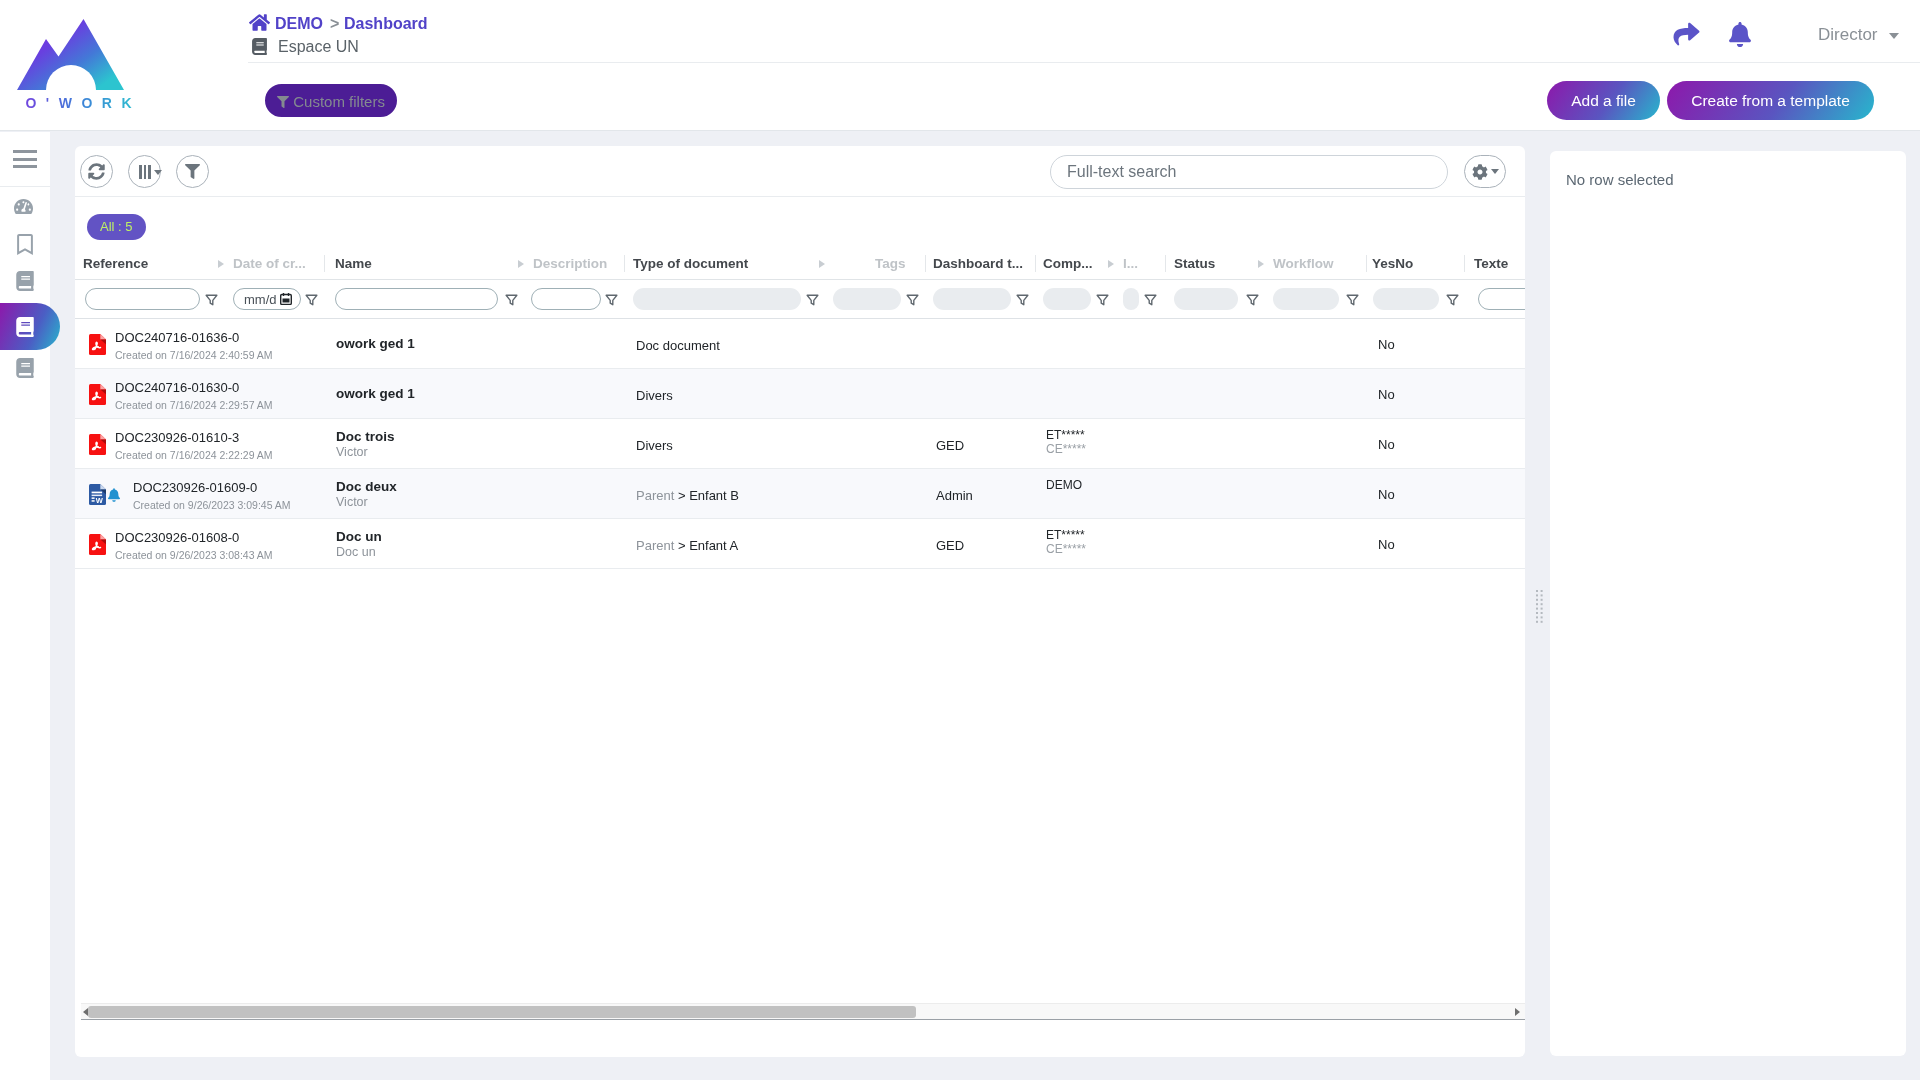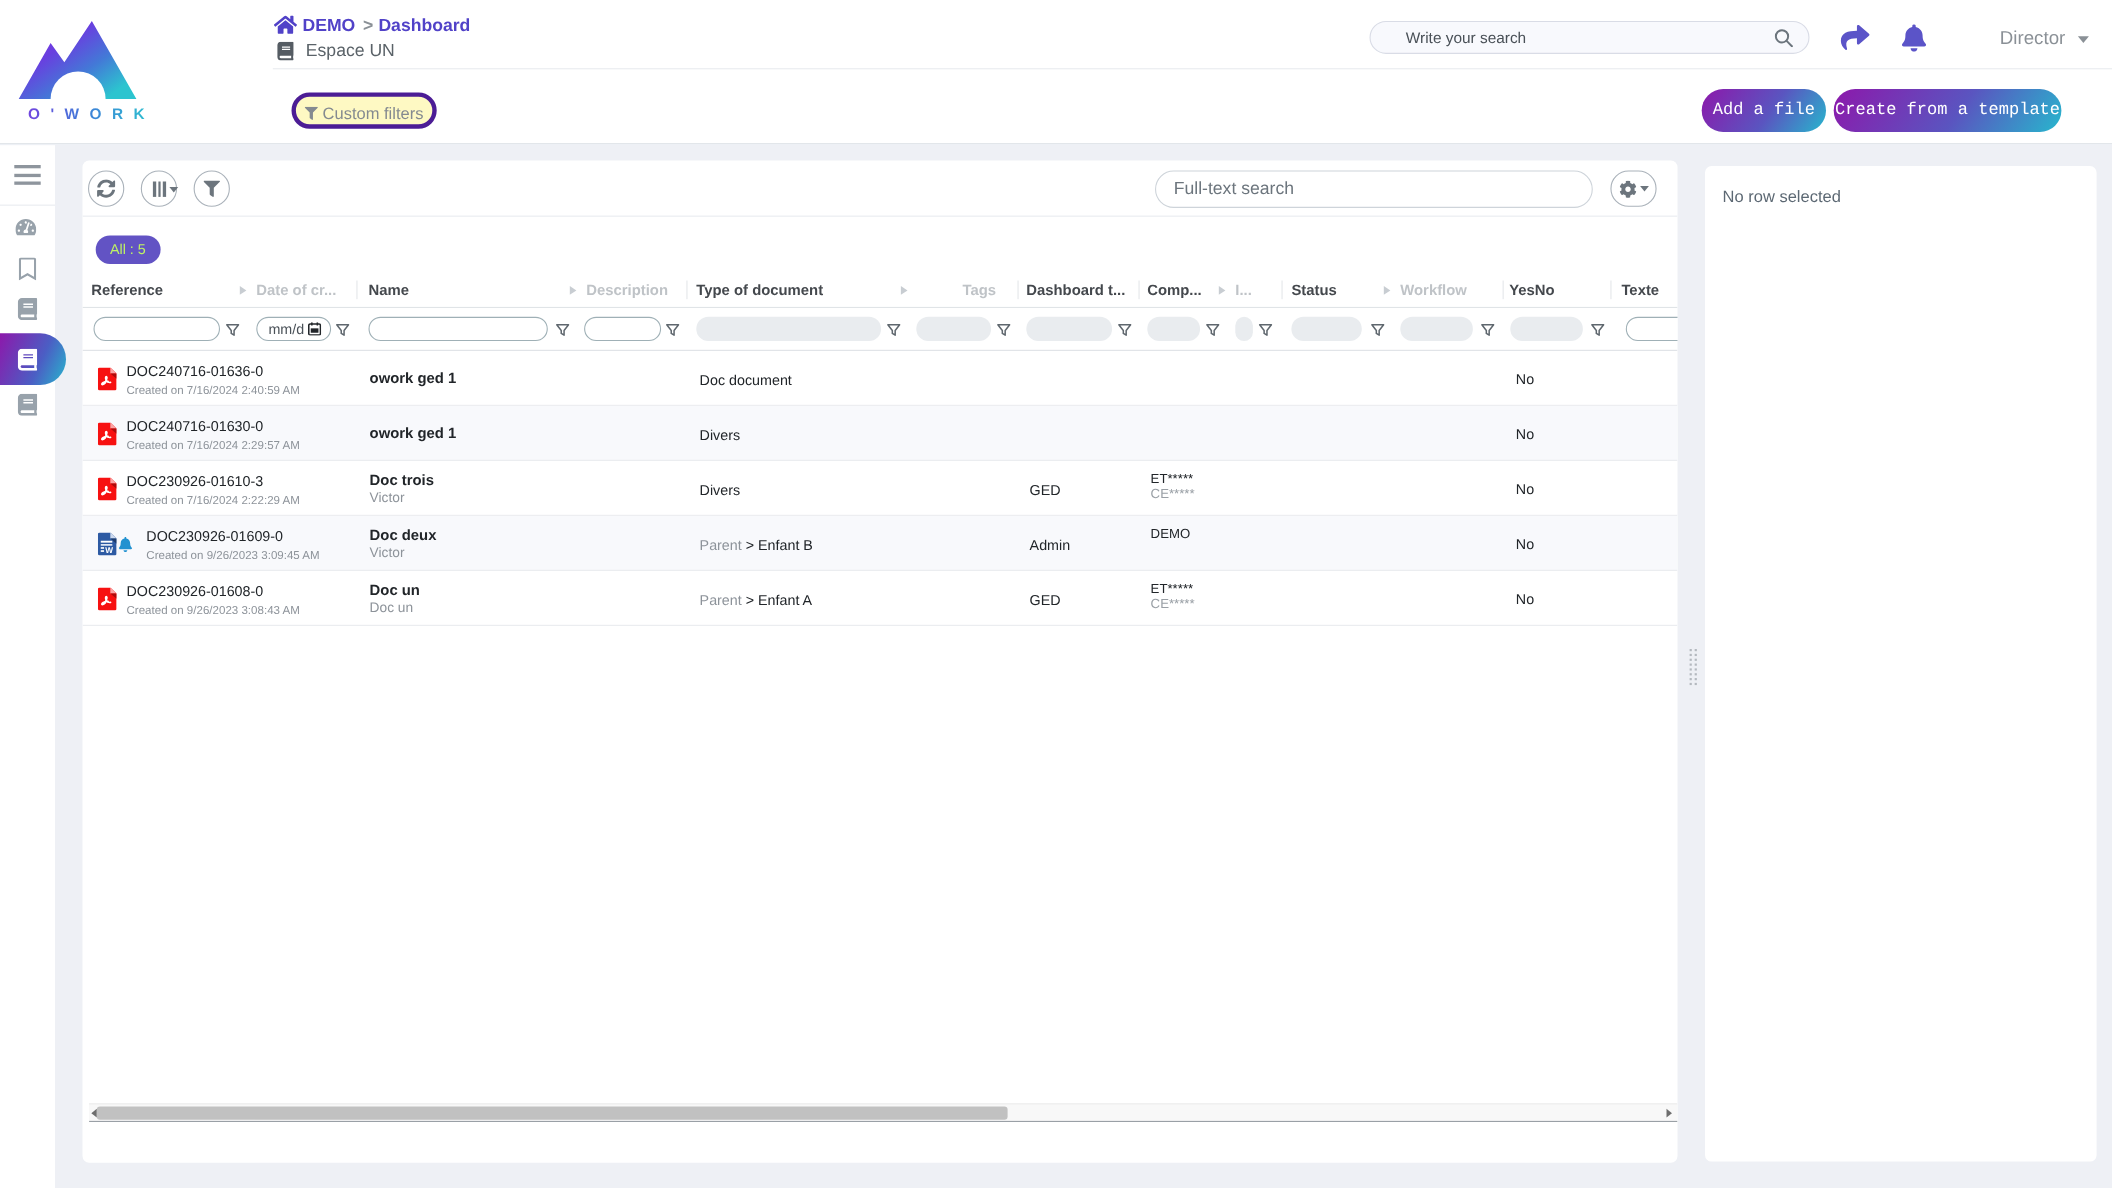--- a/index.html
+++ b/index.html
@@ -10,31 +10,31 @@
 
 #header { position:absolute; left:0; top:0; width:1920px; height:131px; background:#fff; border-bottom:1px solid #e2e6ea; }
 #hdiv { position:absolute; left:248px; top:62px; width:1672px; height:1px; background:#e9ecef; }
 
 
 .crumb { font-size:16px; font-weight:bold; color:#5142c8; }
 .crumb-sep { color:#8a9096; font-weight:bold; }
 .espace { font-size:16px; color:#5a6268; }
 
 
-#cfilters { position:absolute; left:265px; top:84px; width:132px; height:33px; border:4px solid #4c1d95; border-radius:17px; background:#fef9c3; color:#848a90; font-size:15px; line-height:31px; text-align:center; }
+#cfilters { position:absolute; left:265px; top:84px; width:132px; height:33px; border:2px solid #4c1d95; border-radius:17px; background:#4c1d95; color:#848a90; font-size:15px; line-height:31px; text-align:center; }
 
 
 #topsearch { position:absolute; left:1245px; top:19px; width:400px; height:30px; border:1px solid #d9dce6; border-radius:15px; background:#f8f9fd; }
 #topsearch span { position:absolute; left:32px; top:6px; font-size:14px; color:#495057; }
 
 
 #director { position:absolute; left:1818px; top:25px; font-size:17px; color:#8a9096; }
 
 
-.gbtn { position:absolute; height:39px; border-radius:20px; background:linear-gradient(125deg,#8d18ab 0%,#5a55c0 55%,#27b7cd 100%); color:#fff; font-size:15.5px; text-align:center;font-family:Liberation Mono, monospace; }
+.gbtn { position:absolute; height:39px; border-radius:20px; background:linear-gradient(125deg,#8d18ab 0%,#5a55c0 55%,#27b7cd 100%); color:#fff; font-size:15.5px; text-align:center; }
 #btn-add { left:1547px; top:81px; width:113px; line-height:39px; }
 #btn-create { left:1667px; top:81px; width:207px; line-height:39px; }
 
 
 #sidebar { position:absolute; left:0; top:132px; width:50px; height:948px; background:#fff; }
 #sidebar .sdiv { position:absolute; left:0; top:54px; width:50px; height:1px; background:#e9ecef; }
 .spill { position:absolute; left:0; top:171px; width:60px; height:47px; border-radius:0 23.5px 23.5px 0; background:linear-gradient(115deg,#8d18ab 0%,#4b5ec4 60%,#27b7cd 100%); }
 
 
 #card { position:absolute; left:75px; top:146px; width:1450px; height:911px; background:#fff; border-radius:6px; overflow:hidden; }
@@ -116,27 +116,20 @@
   <svg class="abs" style="left:252px;top:38px" width="15" height="17" viewBox="0 0 448 512">
       <path fill="#555c63" d="M448 360V24c0-13.3-10.7-24-24-24H96C43 0 0 43 0 96v320c0 53 43 96 96 96h328c13.3 0 24-10.7 24-24v-16c0-7.5-3.5-14.3-8.9-18.7-4.2-15.4-4.2-59.3 0-74.7 5.4-4.3 8.9-11.1 8.9-18.6zM128 134c0-3.3 2.7-6 6-6h212c3.3 0 6 2.7 6 6v20c0 3.3-2.7 6-6 6H134c-3.3 0-6-2.7-6-6v-20zm0 64c0-3.3 2.7-6 6-6h212c3.3 0 6 2.7 6 6v20c0 3.3-2.7 6-6 6H134c-3.3 0-6-2.7-6-6v-20zm253.4 250H96c-17.7 0-32-14.3-32-32 0-17.6 14.4-32 32-32h285.4c-1.9 17.1-1.9 46.9 0 64z"></path>
     </svg>
   <span class="espace abs" style="left:278px;top:38px">Espace UN</span>
   <div id="hdiv"></div>
 
   <div id="cfilters"><svg width="12" height="12" viewBox="0 0 512 512" style="vertical-align:-1px">
         <path fill="#848a90" d="M487.976 0H24.028C2.71 0-8.047 25.866 7.058 40.971L192 225.941V432c0 7.831 3.821 15.17 10.237 19.662l80 55.98C298.02 518.69 320 507.493 320 487.98V225.941l184.947-184.97C520.021 25.896 509.338 0 487.976 0z"></path>
       </svg> Custom filters</div>
 
-  <div id="topsearch">
-      <span>Write your search</span>
-    <svg style="position:absolute;right:14px;top:6px" width="17" height="17" viewBox="0 0 17 17">
-        <circle cx="7" cy="7" r="5.6" fill="none" stroke="#6c757d" stroke-width="1.8"></circle>
-        <line x1="11.2" y1="11.2" x2="16" y2="16" stroke="#6c757d" stroke-width="1.8" stroke-linecap="round"></line>
-      </svg>
-  </div>
 
   <svg class="abs" style="left:1672px;top:21px" width="29" height="26" viewBox="0 0 512 512">
       <path fill="#5b54c8" d="M503.691 189.836L327.687 37.851C312.281 24.546 288 35.347 288 56.015v80.053C127.371 137.907 0 170.1 0 322.326c0 61.441 39.581 122.309 83.333 154.132 13.653 9.931 33.111-2.533 28.077-18.631C66.066 312.814 132.917 274.316 288 272.085V360c0 20.7 24.3 31.453 39.687 18.164l176.004-152c11.071-9.562 11.086-26.753 0-36.328z"></path>
     </svg>
 
   <svg class="abs" style="left:1729px;top:22px" width="22" height="25" viewBox="0 0 448 512">
       <path fill="#5b54c8" d="M224 512c35.32 0 63.97-28.65 63.97-64H160.03c0 35.35 28.65 64 63.97 64zm215.39-149.71c-19.32-20.76-55.47-51.99-55.47-154.29 0-77.7-54.48-139.9-127.94-155.16V32c0-17.67-14.32-32-31.98-32s-31.98 14.33-31.98 32v20.84C118.56 68.1 64.08 130.3 64.08 208c0 102.3-36.15 133.53-55.47 154.29-6 6.45-8.66 14.16-8.61 21.71.11 16.4 12.98 32 32.1 32h383.8c19.12 0 32-15.6 32.1-32 .05-7.55-2.61-15.27-8.61-21.71z"></path>
     </svg>
 
   <span id="director">Director</span>

